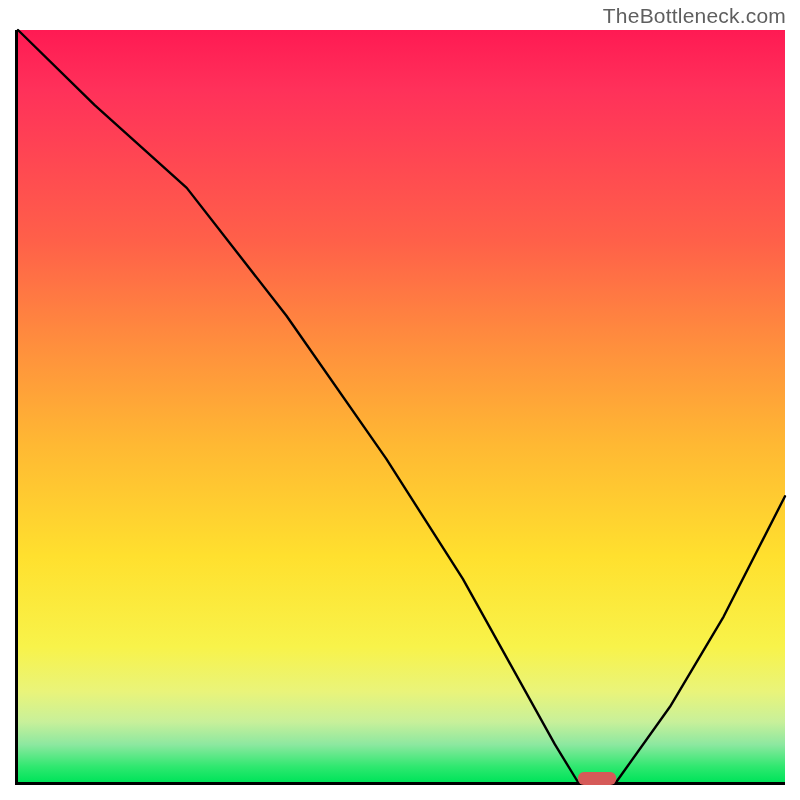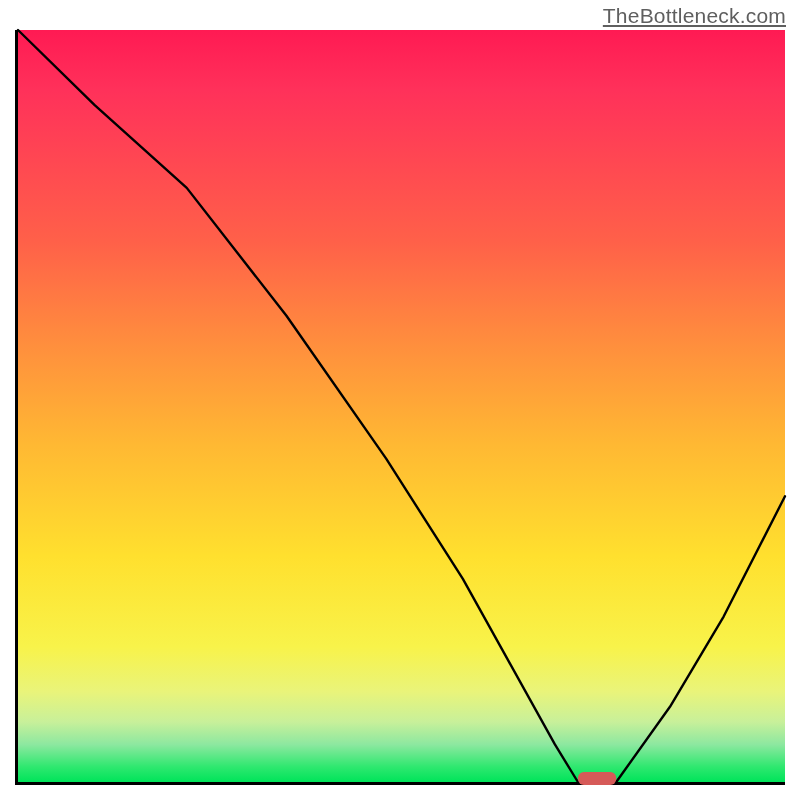--- a/index.html
+++ b/index.html
@@ -12,21 +12,20 @@
     overflow: hidden;
   }
   .watermark {
     position: absolute;
     top: 4px;
     right: 14px;
     font-size: 21px;
     font-weight: 500;
     color: #5f5f5f;
     letter-spacing: 0.2px;
-    text-decoration: underline;
   }
   .plot-frame {
     position: absolute;
     left: 15px;
     top: 30px;
     width: 770px;
     height: 755px;
     border-left: 3px solid #000;
     border-bottom: 3px solid #000;
   }

